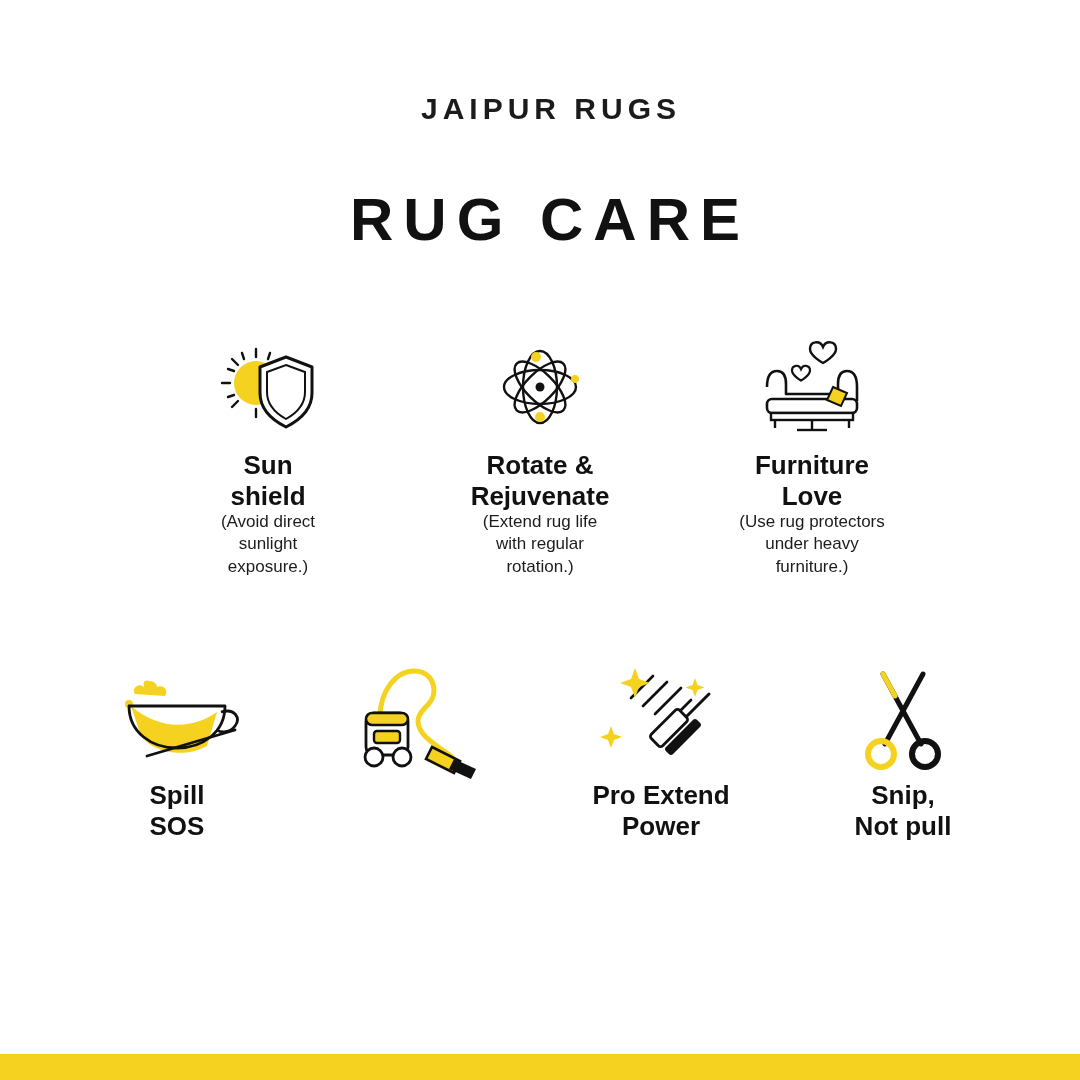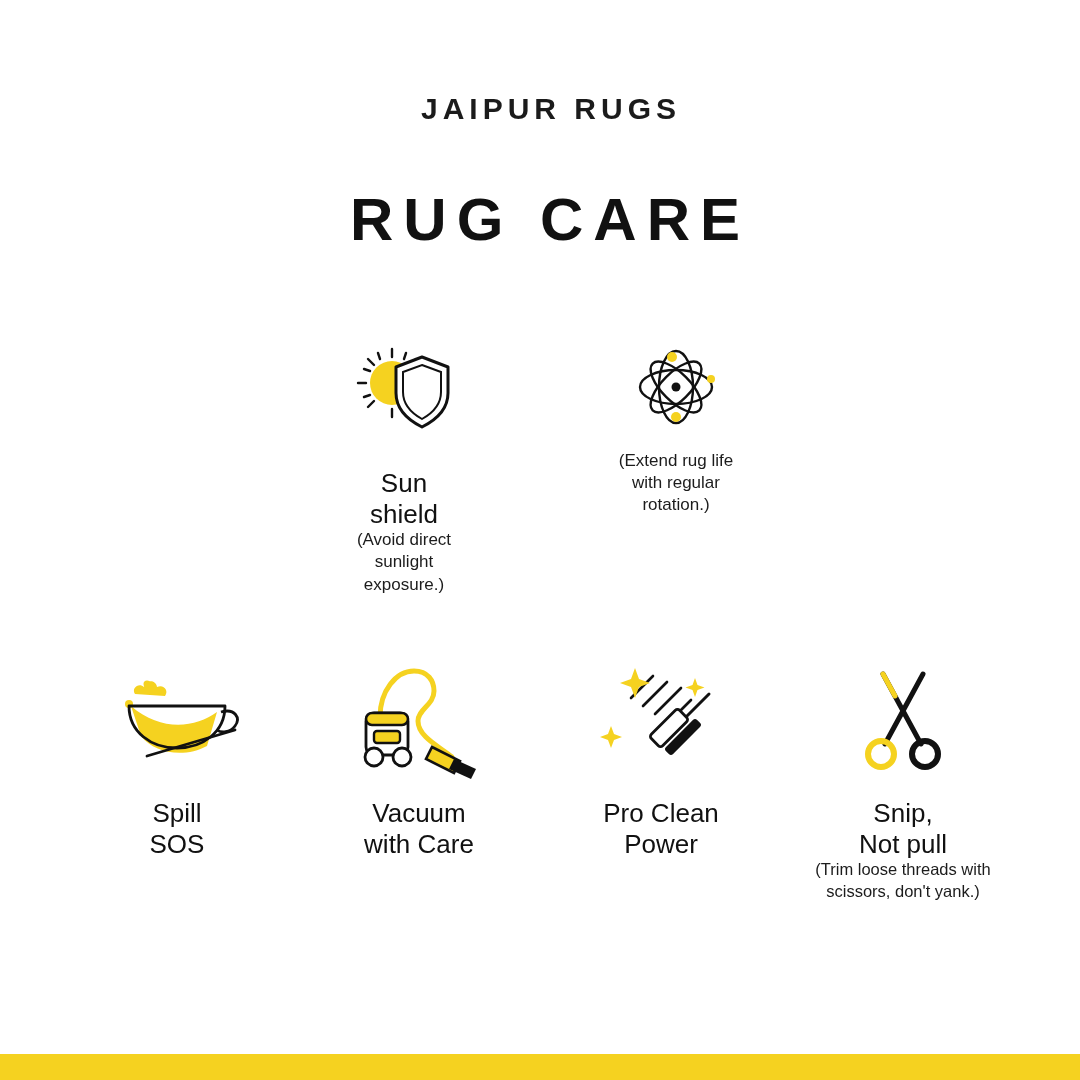--- a/index.html
+++ b/index.html
@@ -73,23 +73,22 @@
     align-items: center;
     text-align: center;
   }
   .icon-wrap {
     height: 120px;
     display: flex;
     align-items: center;
     justify-content: center;
   }
   .tip-title {
-    margin-top: 18px;
     font-size: 26px;
-    font-weight: normal;
+    font-weight: bold;
     line-height: 1.18;
     color: #111111;
     white-space: pre-line;
   }
   .tip-desc {
     font-size: 17px;
     line-height: 1.3;
     color: #1c1c1c;
     white-space: pre-line;
   }
@@ -155,25 +154,48 @@
             <ellipse cx="60" cy="52" rx="17" ry="36"></ellipse>
             <ellipse cx="60" cy="52" rx="33" ry="14" transform="rotate(45 60 52)"></ellipse>
             <ellipse cx="60" cy="52" rx="33" ry="14" transform="rotate(-45 60 52)"></ellipse>
           </g>
           <circle cx="60" cy="52" r="4.5" fill="#111"></circle>
           <circle cx="56" cy="22" r="5" fill="#f5d220"></circle>
           <circle cx="60" cy="82" r="5" fill="#f5d220"></circle>
           <circle cx="95" cy="44" r="4" fill="#f5d220"></circle>
         </svg>
       </div>
+      <div class="tip-title">Rotate &amp;
+Rejuvenate</div>
       <div class="tip-desc">(Extend rug life
 with regular
 rotation.)</div>
     </div>
 
+    <div class="tip">
+      <div class="icon-wrap">
+        <svg width="150" height="110" viewBox="0 0 150 110">
+          <path d="M86 12 c3-7 13-6 13 2 c0 7-13 14-13 14 s-13-7-13-14 c0-8 10-9 13-2 z" fill="#ffffff" stroke="#111" stroke-width="2.4"></path>
+          <path d="M64 34 c2-5 9-4 9 1.5 c0 5-9 10-9 10 s-9-5-9-10 c0-5.5 7-6.5 9-1.5 z" fill="#ffffff" stroke="#111" stroke-width="2.2"></path>
+          <path d="M30 52 c0-12 4-16 10-16 s9 5 9 13 v10 h52 v-10 c0-8 3-13 9-13 s10 4 10 16 v14" fill="#ffffff" stroke="#111" stroke-width="2.6" stroke-linejoin="round"></path>
+          <rect x="30" y="64" width="90" height="14" rx="5" fill="#ffffff" stroke="#111" stroke-width="2.6"></rect>
+          <rect x="34" y="78" width="82" height="7" fill="#ffffff" stroke="#111" stroke-width="2.4"></rect>
+          <path d="M96 52 l14 6 -6 13 -14 -6 z" fill="#f5d220" stroke="#111" stroke-width="2"></path>
+          <line x1="75" y1="85" x2="75" y2="95" stroke="#111" stroke-width="2.4"></line>
+          <line x1="60" y1="95" x2="90" y2="95" stroke="#111" stroke-width="2.4"></line>
+          <line x1="38" y1="85" x2="38" y2="93" stroke="#111" stroke-width="2.4"></line>
+          <line x1="112" y1="85" x2="112" y2="93" stroke="#111" stroke-width="2.4"></line>
+        </svg>
+      </div>
+      <div class="tip-title">Furniture
+Love</div>
+      <div class="tip-desc">(Use rug protectors
+under heavy
+furniture.)</div>
+    </div>
 
   </div>
 
   <div class="row row-bottom">
 
     <div class="tip">
       <div class="icon-wrap">
         <svg width="140" height="120" viewBox="0 0 140 120">
           <path d="M28 34 c-4-6 4-12 9-7 c2-8 12-7 13 0 c7-3 12 4 8 9 z" fill="#f5d220"></path>
           <circle cx="22" cy="44" r="4" fill="#f5d220"></circle>
@@ -194,58 +216,54 @@
           <path d="M36 96 v-34 c0-26 16-46 34-46 c14 0 20 10 20 20 c0 14 -16 18 -16 30 c0 16 22 26 34 36" fill="none" stroke="#f5d220" stroke-width="5" stroke-linecap="round"></path>
           <rect x="22" y="58" width="42" height="42" rx="8" fill="#ffffff" stroke="#111" stroke-width="2.8"></rect>
           <rect x="22" y="58" width="42" height="12" rx="6" fill="#f5d220" stroke="#111" stroke-width="2.6"></rect>
           <rect x="30" y="76" width="26" height="12" rx="3" fill="#f5d220" stroke="#111" stroke-width="2.4"></rect>
           <circle cx="30" cy="102" r="9" fill="#ffffff" stroke="#111" stroke-width="2.8"></circle>
           <circle cx="58" cy="102" r="9" fill="#ffffff" stroke="#111" stroke-width="2.8"></circle>
           <path d="M88 92 l28 14 l-6 12 l-28 -14 z" fill="#f5d220" stroke="#111" stroke-width="2.6"></path>
           <path d="M110 104 l22 10 l-5 10 l-22 -10 z" fill="#111"></path>
         </svg>
       </div>
-      <div class="tip-title">Vacuum
-with Care</div>
     </div>
 
     <div class="tip">
       <div class="icon-wrap">
         <svg width="140" height="120" viewBox="0 0 140 120">
           <g stroke="#111" stroke-width="2.6" stroke-linecap="round">
             <line x1="62" y1="16" x2="40" y2="38"></line>
             <line x1="76" y1="22" x2="52" y2="46"></line>
             <line x1="90" y1="28" x2="64" y2="54"></line>
             <line x1="100" y1="40" x2="76" y2="64"></line>
           </g>
           <path d="M44 8 l4 11 l11 4 l-11 4 l-4 11 l-4 -11 l-11 -4 l11 -4 z" fill="#f5d220"></path>
           <path d="M20 66 l3 8 l8 3 l-8 3 l-3 8 l-3 -8 l-8 -3 l8 -3 z" fill="#f5d220"></path>
           <path d="M104 18 l2.5 7 l7 2.5 l-7 2.5 l-2.5 7 l-2.5 -7 l-7 -2.5 l7 -2.5 z" fill="#f5d220"></path>
           <rect x="58" y="60" width="40" height="16" rx="3" transform="rotate(-45 78 68)" fill="#ffffff" stroke="#111" stroke-width="2.8"></rect>
           <rect x="70" y="72" width="44" height="10" rx="3" transform="rotate(-45 92 77)" fill="#111"></rect>
           <line x1="96" y1="56" x2="118" y2="34" stroke="#111" stroke-width="3" stroke-linecap="round"></line>
         </svg>
       </div>
-      <div class="tip-title">Pro Clean
+      <div class="tip-title">Pro Extend
 Power</div>
     </div>
 
     <div class="tip">
       <div class="icon-wrap">
         <svg width="120" height="120" viewBox="0 0 120 120">
           <line x1="40" y1="14" x2="78" y2="84" stroke="#111" stroke-width="5" stroke-linecap="round"></line>
           <line x1="80" y1="14" x2="42" y2="84" stroke="#111" stroke-width="5" stroke-linecap="round"></line>
           <circle cx="38" cy="94" r="13" fill="none" stroke="#f5d220" stroke-width="6"></circle>
           <circle cx="82" cy="94" r="13" fill="none" stroke="#111" stroke-width="6"></circle>
           <line x1="40" y1="14" x2="52" y2="36" stroke="#f5d220" stroke-width="5" stroke-linecap="round"></line>
         </svg>
       </div>
       <div class="tip-title">Snip,
 Not pull</div>
-      <div class="tip-desc">(Trim loose threads with
-scissors, don't yank.)</div>
     </div>
 
   </div>
 
   <div class="footer-bar"></div>
 
 </div>
 
 </body></html>

